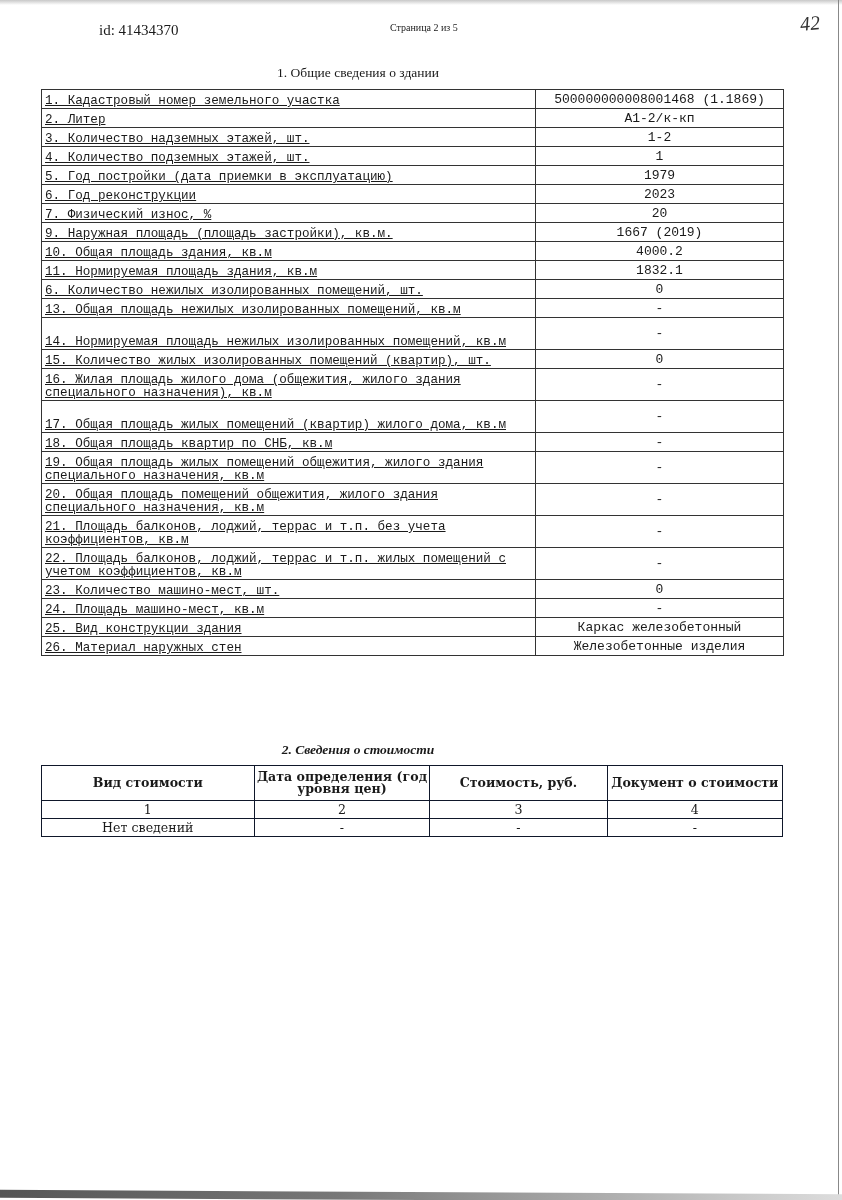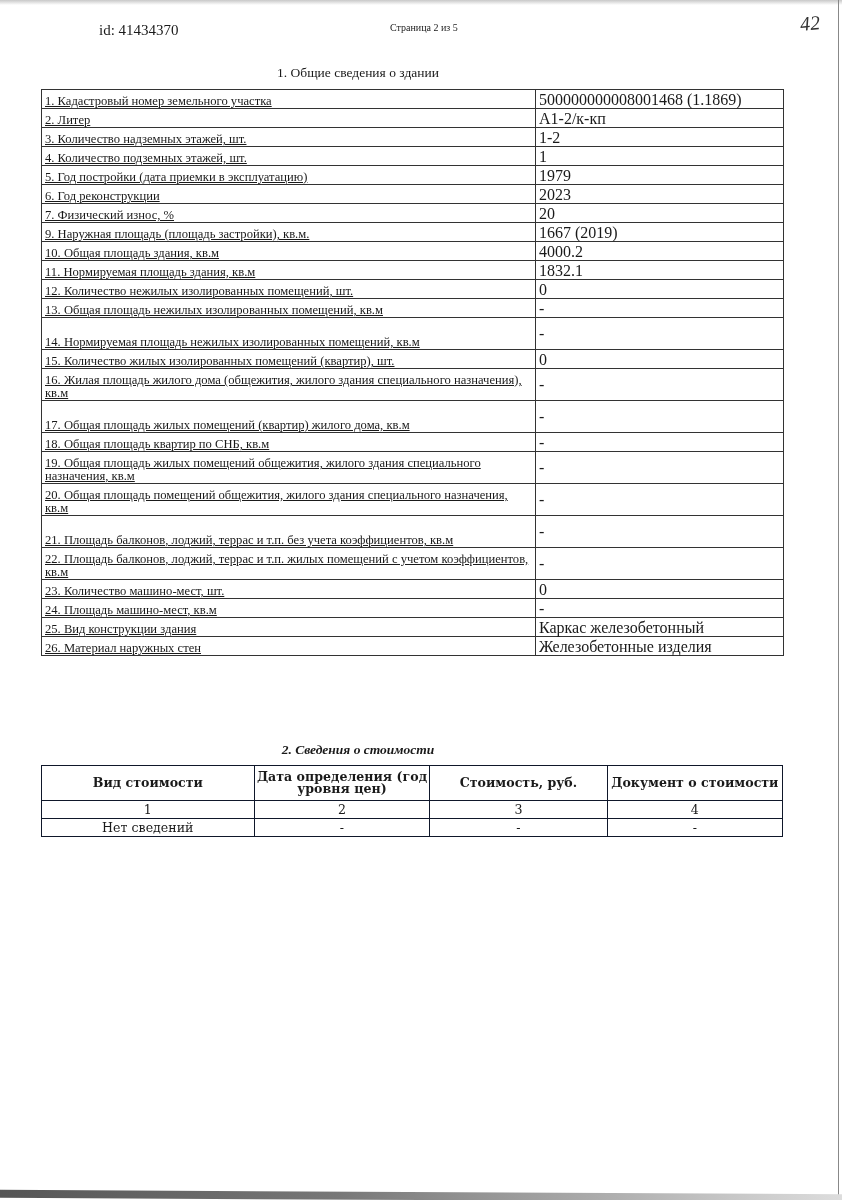--- a/index.html
+++ b/index.html
@@ -16,23 +16,23 @@
   .page-num { position: absolute; left: 390px; top: 22px; font-size: 10px; font-family: "Liberation Serif", serif; }
   .handwritten { position: absolute; left: 800px; top: 12px; font-size: 20px; font-style: italic;
     font-family: "Liberation Serif", serif; color: #333; transform: rotate(-6deg); }
   .section-title { position: absolute; left: 0; width: 716px; text-align: center;
     font-size: 13.5px; font-family: "Liberation Serif", serif; }
   .t1 { top: 65px; }
   .t2 { top: 742px; font-weight: bold; font-style: italic; }
   table { border-collapse: collapse; position: absolute; }
   .info-table { left: 41px; top: 89px; width: 743px; }
   .info-table td { border: 1px solid #333; padding: 0 3px; font-size: 13.5px; line-height: 13px;
-    vertical-align: bottom; font-family: Liberation Serif, serif; }
+    vertical-align: bottom; font-family: Liberation Mono, monospace; }
   .info-table td.label { width: 487px; text-decoration: underline; text-underline-offset: 1px; font-size: 12.6px; }
-  .info-table td.value { vertical-align: middle; font-size: 16px; }
+  .info-table td.value { text-align: center; vertical-align: middle; font-size: 13px; }
   .info-table tr.r1 td { height: 18px; }
   .info-table tr.r2 td { height: 31px; }
   .cost-table { left: 41px; top: 765px; width: 742px; }
   .cost-table td { border: 1px solid #0f172a; text-align: center; font-size: 12.6px; line-height: 12px;
     font-family: "DejaVu Serif", serif; padding: 0 2px; }
   .cost-table tr.head td { height: 34px; font-weight: bold; }
   .cost-table tr.row td { height: 17px; }
   .c1 { width: 210px; } .c2 { width: 172px; } .c3 { width: 174px; } .c4 { width: 172px; }
 </style>
 </head>
@@ -84,21 +84,21 @@
       </tr>
       <tr class="r1">
         <td class="label">10. Общая площадь здания, кв.м</td>
         <td class="value">4000.2</td>
       </tr>
       <tr class="r1">
         <td class="label">11. Нормируемая площадь здания, кв.м</td>
         <td class="value">1832.1</td>
       </tr>
       <tr class="r1">
-        <td class="label">12. Количество нежилых изолированных помещений, шт.</td>
+        <td class="label">6. Количество нежилых изолированных помещений, шт.</td>
         <td class="value">0</td>
       </tr>
       <tr class="r1">
         <td class="label">13. Общая площадь нежилых изолированных помещений, кв.м</td>
         <td class="value">-</td>
       </tr>
       <tr class="r2">
         <td class="label">14. Нормируемая площадь нежилых изолированных помещений, кв.м</td>
         <td class="value">-</td>
       </tr>

